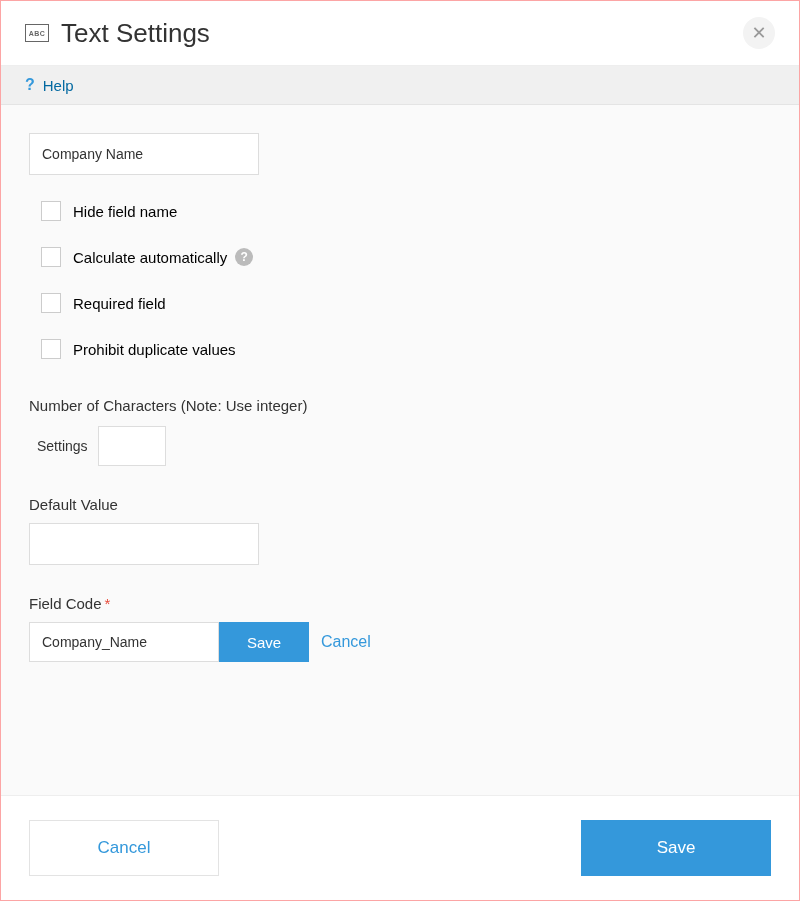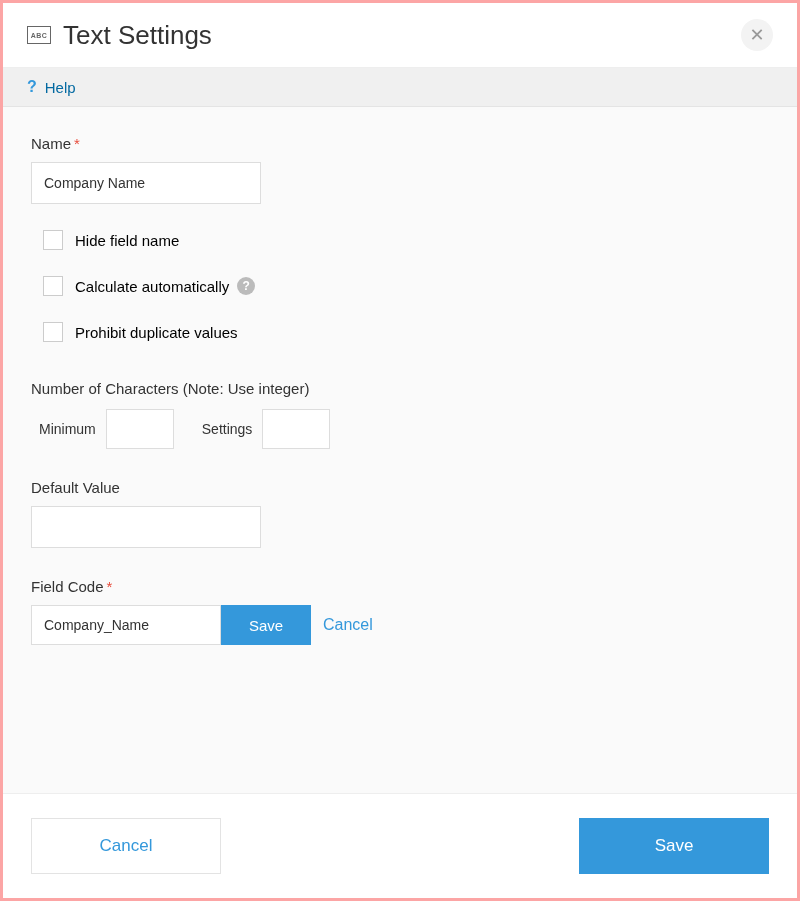--- a/index.html
+++ b/index.html
@@ -4,21 +4,21 @@
   <style>
     * { box-sizing: border-box; margin: 0; padding: 0; }
     body {
       font-family: -apple-system, BlinkMacSystemFont, "Segoe UI", Arial, sans-serif;
       background: #fff;
       color: #333;
       width: 800px;
       height: 901px;
     }
     .dialog {
-      border: 3px solid #fca5a5;
+      border: 1px solid #fca5a5;
       width: 800px;
       height: 901px;
       display: flex;
       flex-direction: column;
     }
     .dialog-header {
       display: flex;
       align-items: center;
       padding: 16px 24px;
       border-bottom: 1px solid #eee;
@@ -201,50 +201,47 @@
   </div>
 
   <div class="help-bar">
     <span class="help-icon">?</span>
     <a class="help-link">Help</a>
   </div>
 
   <div class="dialog-body">
 
     <div>
-      <div class="form-label">
-        <span>Name</span><span class="req">*</span>
-      </div>
       <input class="text-input" value="Company Name" style="">
     </div>
 
     <div class="check-row">
       <span class="chk"></span>
       <label>Hide field name</label>
     </div>
 
     <div class="check-row">
       <span class="chk"></span>
       <label>Calculate automatically</label>
       <span class="hint-icon">?</span>
     </div>
 
+    <div class="check-row">
+      <span class="chk"></span>
+      <label>Required field</label>
+    </div>
 
     <div class="check-row">
       <span class="chk"></span>
       <label>Prohibit duplicate values</label>
     </div>
 
     <div class="section">
       <div class="form-label">Number of Characters (Note: Use integer)</div>
       <div class="inline-group">
-        <div class="inline-item">
-          <label>Minimum</label>
-          <input class="text-input small" value="" style="">
-        </div>
         <div class="inline-item">
           <label>Settings</label>
           <input class="text-input small" value="" style="">
         </div>
       </div>
     </div>
 
     <div class="section" style="margin-top:30px">
       <div class="form-label">Default Value</div>
       <input class="text-input" value="" style="">

